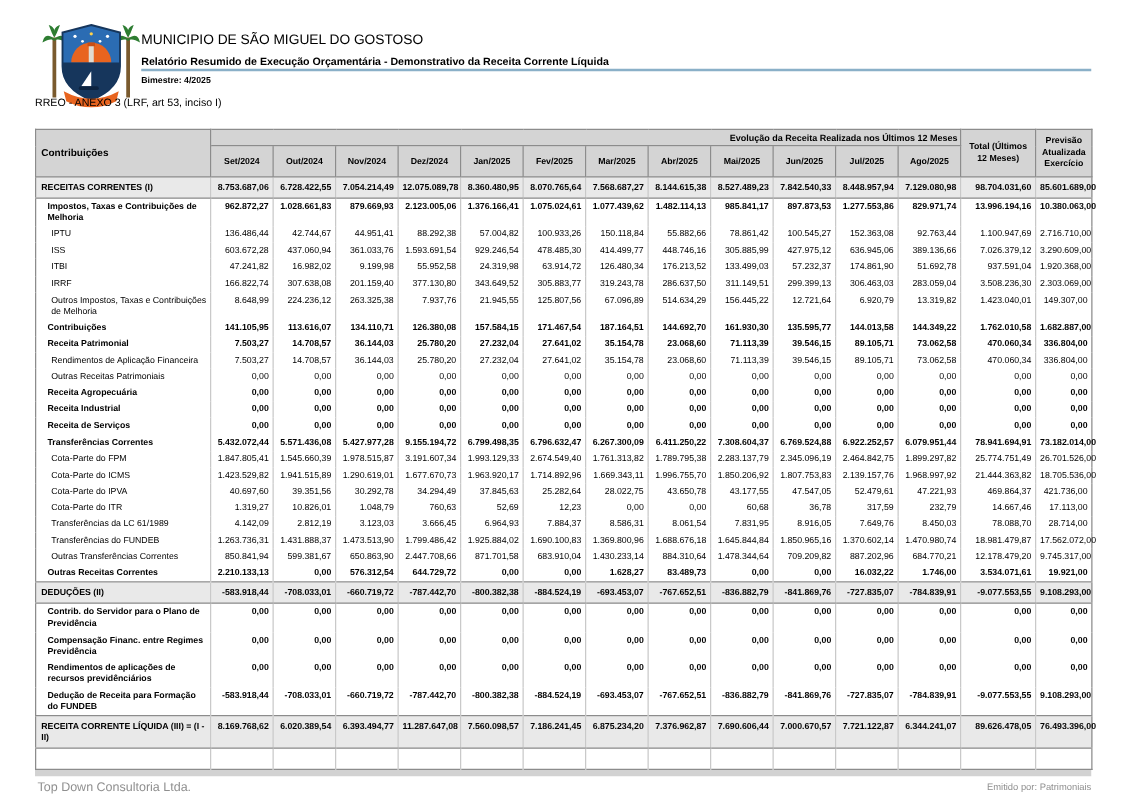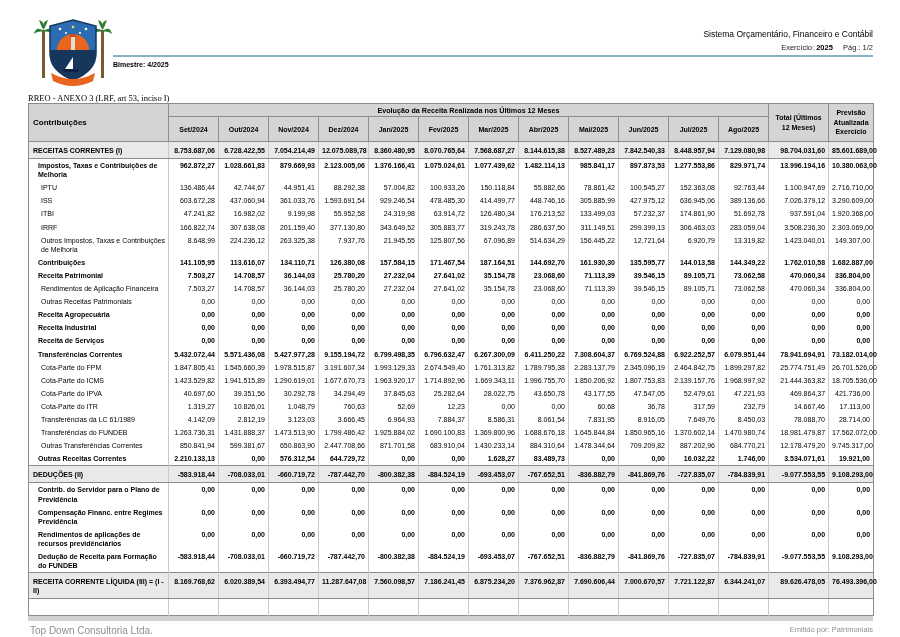--- a/index.html
+++ b/index.html
@@ -21,37 +21,37 @@
   .subtitle { font-size:8.5px; font-weight:bold; margin-top:6px; }
   .blue-rule { position:absolute; left:85px; right:0; top:41px; height:2px; background:var(--accent-rule,#8ab0c8); }
   .bimester { position:absolute; left:85px; top:47px; font-size:7px; font-weight:bold; }
   .hdr-right { position:absolute; right:0; top:15px; text-align:right; }
   .sys { font-size:8.5px; }
   .exer { font-size:7.5px; margin-top:4px; color:#222; }
   .exer b { color:#000; }
   .exer .pg { margin-left:8px; }
 
   
-  .section-title { position:absolute; left:28px; top:93px; font-size:8.5px;font-family:Liberation Serif, serif; }
+  .section-title { position:absolute; left:28px; top:77px; font-size:8.5px; }
 
   
   table {
     position:absolute; left:28px; top:103px; width:845px;
     border-collapse:collapse; table-layout:fixed;
     font-size:7px;
     border:1px solid #8c8c8c;
   }
   thead th {
     background:var(--header-bg,#d4d4d4);
     border:1px solid #8c8c8c;
     font-size:7px; font-weight:bold;
     padding:1px 2px;
   }
   th.spec-h { text-align:left; font-size:8px; padding-left:4px; }
-  th.group-h { font-size:7.2px; height:13px; }
+  th.group-h { font-size:7.2px; height:13px;text-align:right; }
   th.month-h { height:25px; vertical-align:middle; text-align:center; }
   th.tot-h, th.prev-h { vertical-align:middle; text-align:center; line-height:1.35; }
 
   tbody td {
     padding:2px 3px 2px 3px;
     vertical-align:top;
     line-height:1.3;
     background:#fff;
   }
   tbody td.num { text-align:right; border-left:1px solid #c9c9c9; white-space:nowrap; }
@@ -107,31 +107,27 @@
         <rect x="38" y="20" width="4" height="14" fill="#e0dcd2"></rect>
         <rect x="37" y="18" width="6" height="3" fill="#c94f15"></rect>
         <path d="M17 34 H63 V37 Q63 55 40 64 Q17 55 17 37 Z" fill="#16365c"></path>
         <path d="M40 41 L40 53 L32 53 Z" fill="#ffffff"></path>
         <rect x="30" y="53" width="16" height="3" rx="1.5" fill="#0c2340"></rect>
       </g>
 
       <path d="M18 57 Q40 69 62 57 L60 65 Q40 75 20 65 Z" fill="#e8641f"></path>
     </svg>
 
+    <div class="titles">
+      <div class="muni">MUNICIPIO DE SÃO MIGUEL DO GOSTOSO</div>
+      <div class="subtitle">Relatório Resumido de Execução Orçamentária - Demonstrativo da Receita Corrente Líquida</div>
+    </div>
     <div class="blue-rule"></div>
     <div class="bimester">Bimestre: 4/2025</div>
 
-    <div class="hdr-right">
-      <div class="sys">Sistema Orçamentário, Financeiro e Contábil</div>
-      <div class="exer">
-        <span>Exercício:</span>
-        <b>2025</b>
-        <span class="pg">Pág.: 1/2</span>
-      </div>
-    </div>
   </div>
 
   <div class="section-title">RREO - ANEXO 3 (LRF, art 53, inciso I)</div>
 
   <table>
     <colgroup>
       <col style="width:140px">
       <col style="width:50px">
         <col style="width:50px">
         <col style="width:50px">

